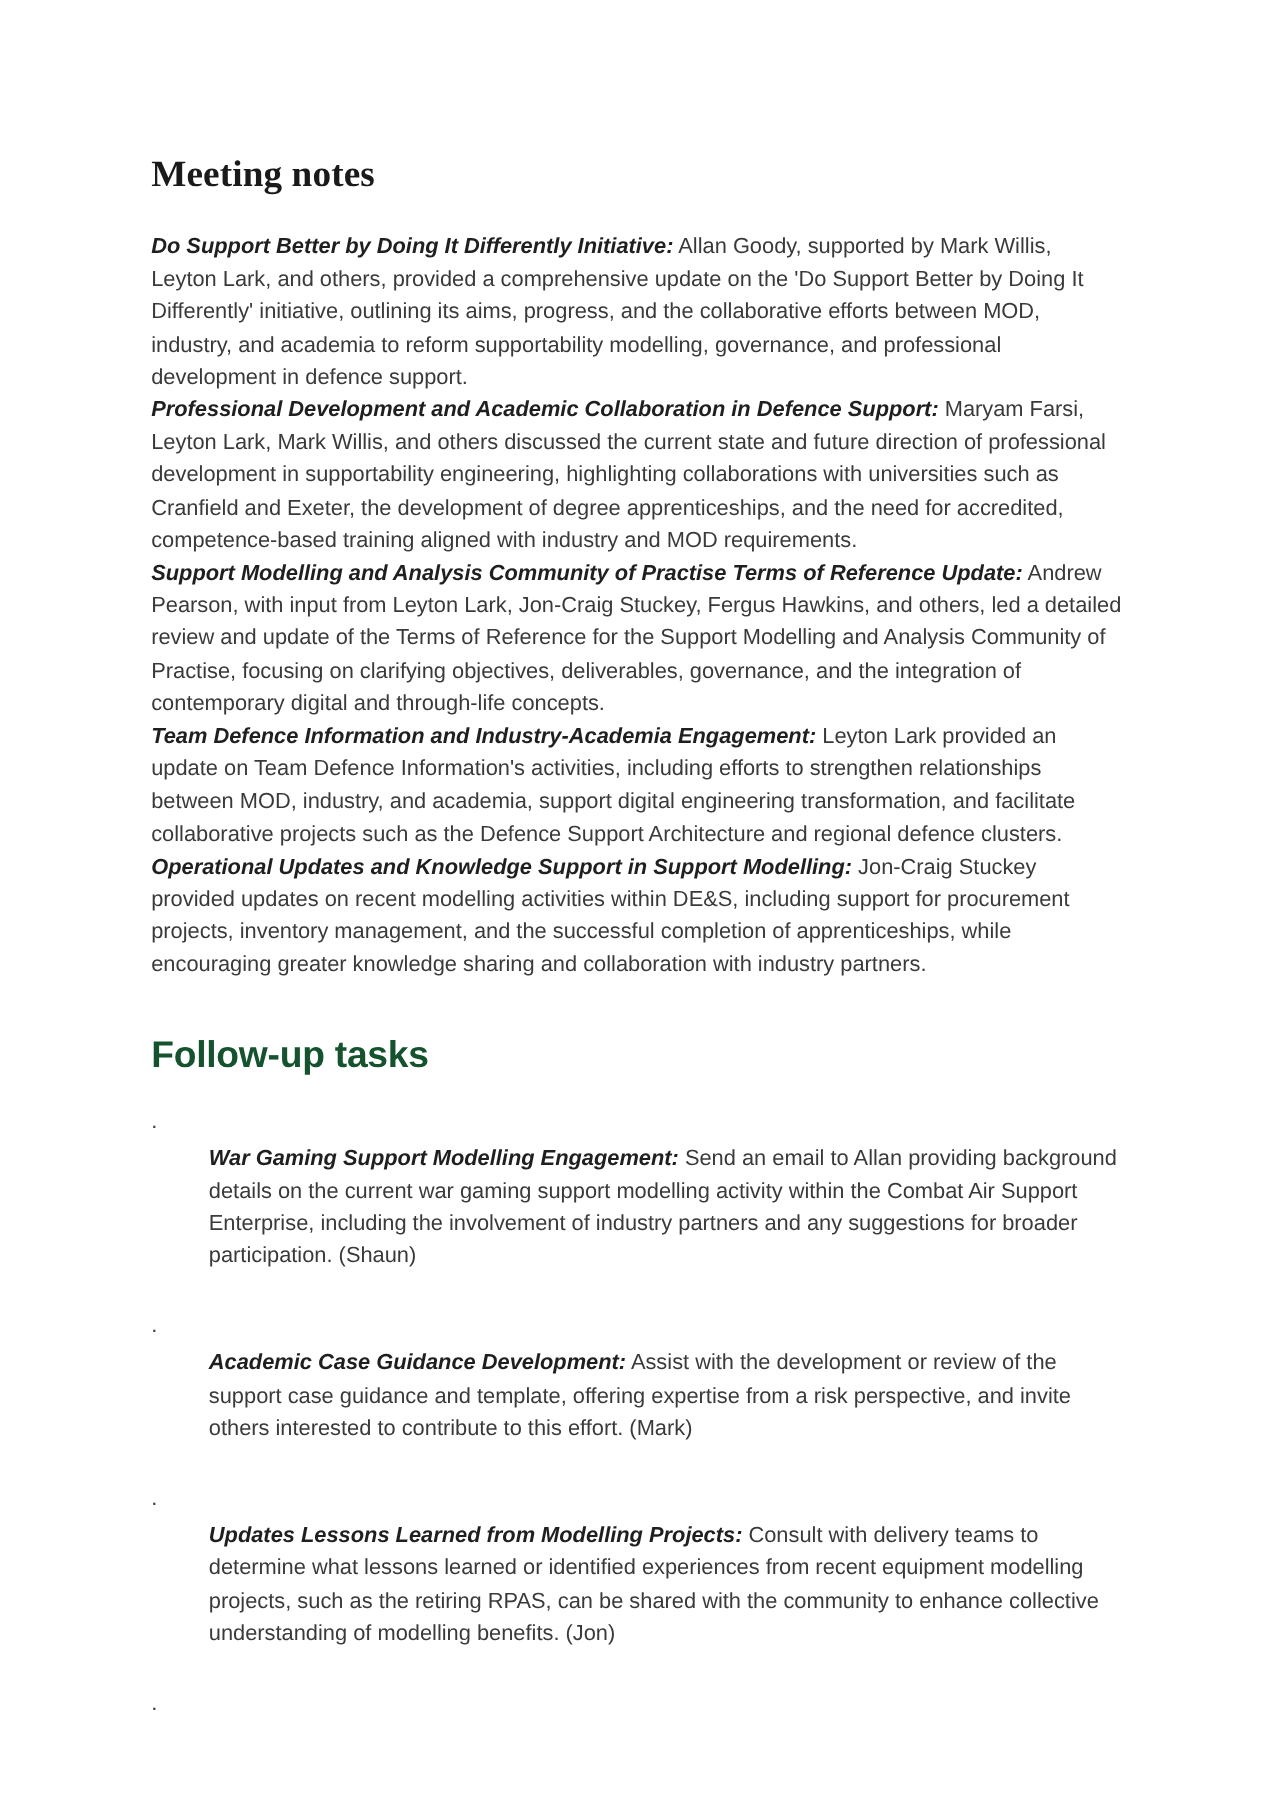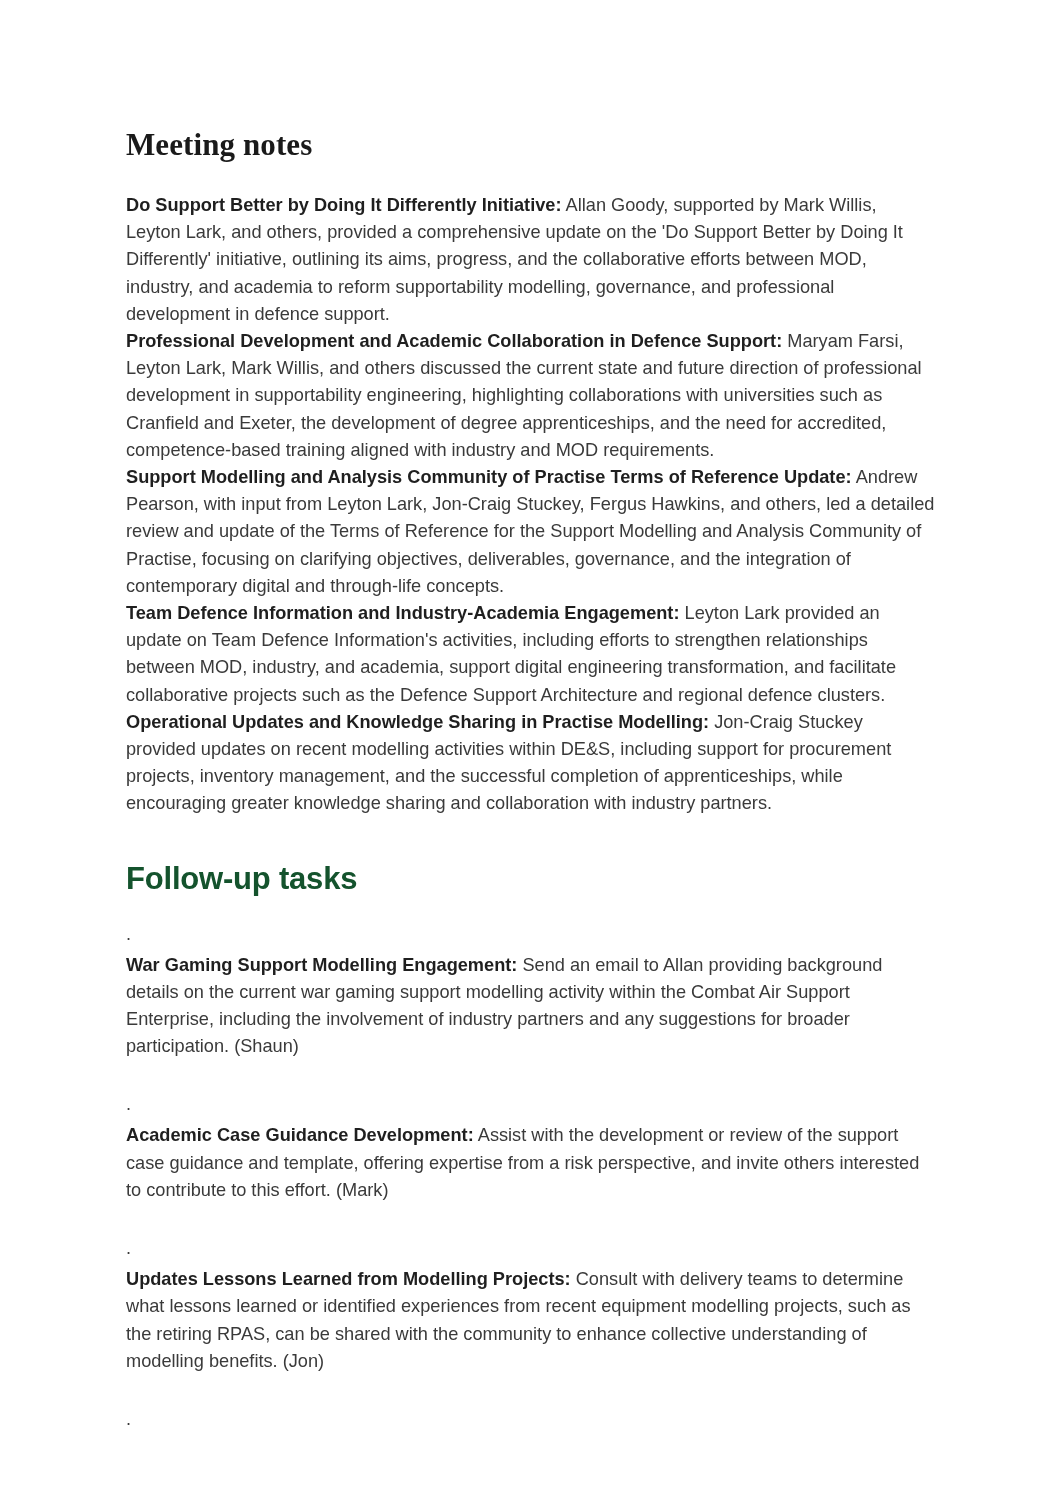--- a/index.html
+++ b/index.html
@@ -50,20 +50,21 @@
     color: #3a3a3a;
     max-width: 812px;
   }
   .note-para {
     margin: 0;
     text-align: left;
   }
   .lead {
     font-weight: bold;
     color: #1f1f1f;
+    font-style: italic;
   }
 
   
   .task-list {
     list-style: none;
     margin: 0;
     padding: 0;
     max-width: 820px;
   }
   .task-item {
@@ -78,20 +79,21 @@
     line-height: 20px;
     color: #3a3a3a;
     height: 20px;
     margin-bottom: 8px;
   }
   .task-text {
     display: block;
     font-size: 18.2px;
     line-height: 27.2px;
     color: #3a3a3a;
+    margin-left: 48px;
   }
   .task-empty .task-marker {
     margin-bottom: 0;
   }
 </style>
 </head>
 <body>
 
 <div class="page">
 
@@ -109,21 +111,21 @@
 
     <p class="note-para">
       <span class="lead">Support Modelling and Analysis Community of Practise Terms of Reference Update:</span><span> Andrew Pearson, with input from Leyton Lark, Jon-Craig Stuckey, Fergus Hawkins, and others, led a detailed review and update of the Terms of Reference for the Support Modelling and Analysis Community of Practise, focusing on clarifying objectives, deliverables, governance, and the integration of contemporary digital and through-life concepts.</span>
     </p>
 
     <p class="note-para">
       <span class="lead">Team Defence Information and Industry-Academia Engagement:</span><span> Leyton Lark provided an update on Team Defence Information's activities, including efforts to strengthen relationships between MOD, industry, and academia, support digital engineering transformation, and facilitate collaborative projects such as the Defence Support Architecture and regional defence clusters.</span>
     </p>
 
     <p class="note-para">
-      <span class="lead">Operational Updates and Knowledge Sharing in Practise Modelling:</span><span> Jon-Craig Stuckey provided updates on recent modelling activities within DE&amp;S, including support for procurement projects, inventory management, and the successful completion of apprenticeships, while encouraging greater knowledge sharing and collaboration with industry partners.</span>
+      <span class="lead">Operational Updates and Knowledge Support in Support Modelling:</span><span> Jon-Craig Stuckey provided updates on recent modelling activities within DE&amp;S, including support for procurement projects, inventory management, and the successful completion of apprenticeships, while encouraging greater knowledge sharing and collaboration with industry partners.</span>
     </p>
 
   </div>
 
   <h2 class="section-title">Follow-up tasks</h2>
 
   <ul class="task-list">
 
     <li class="task-item">
       <span class="task-marker">.</span>

